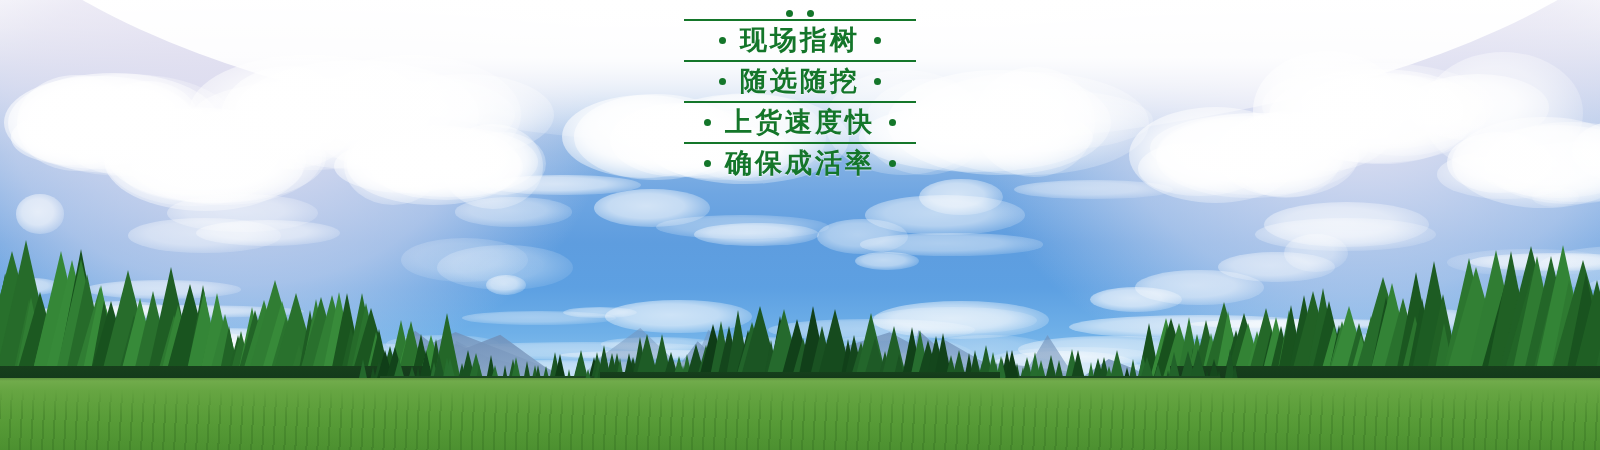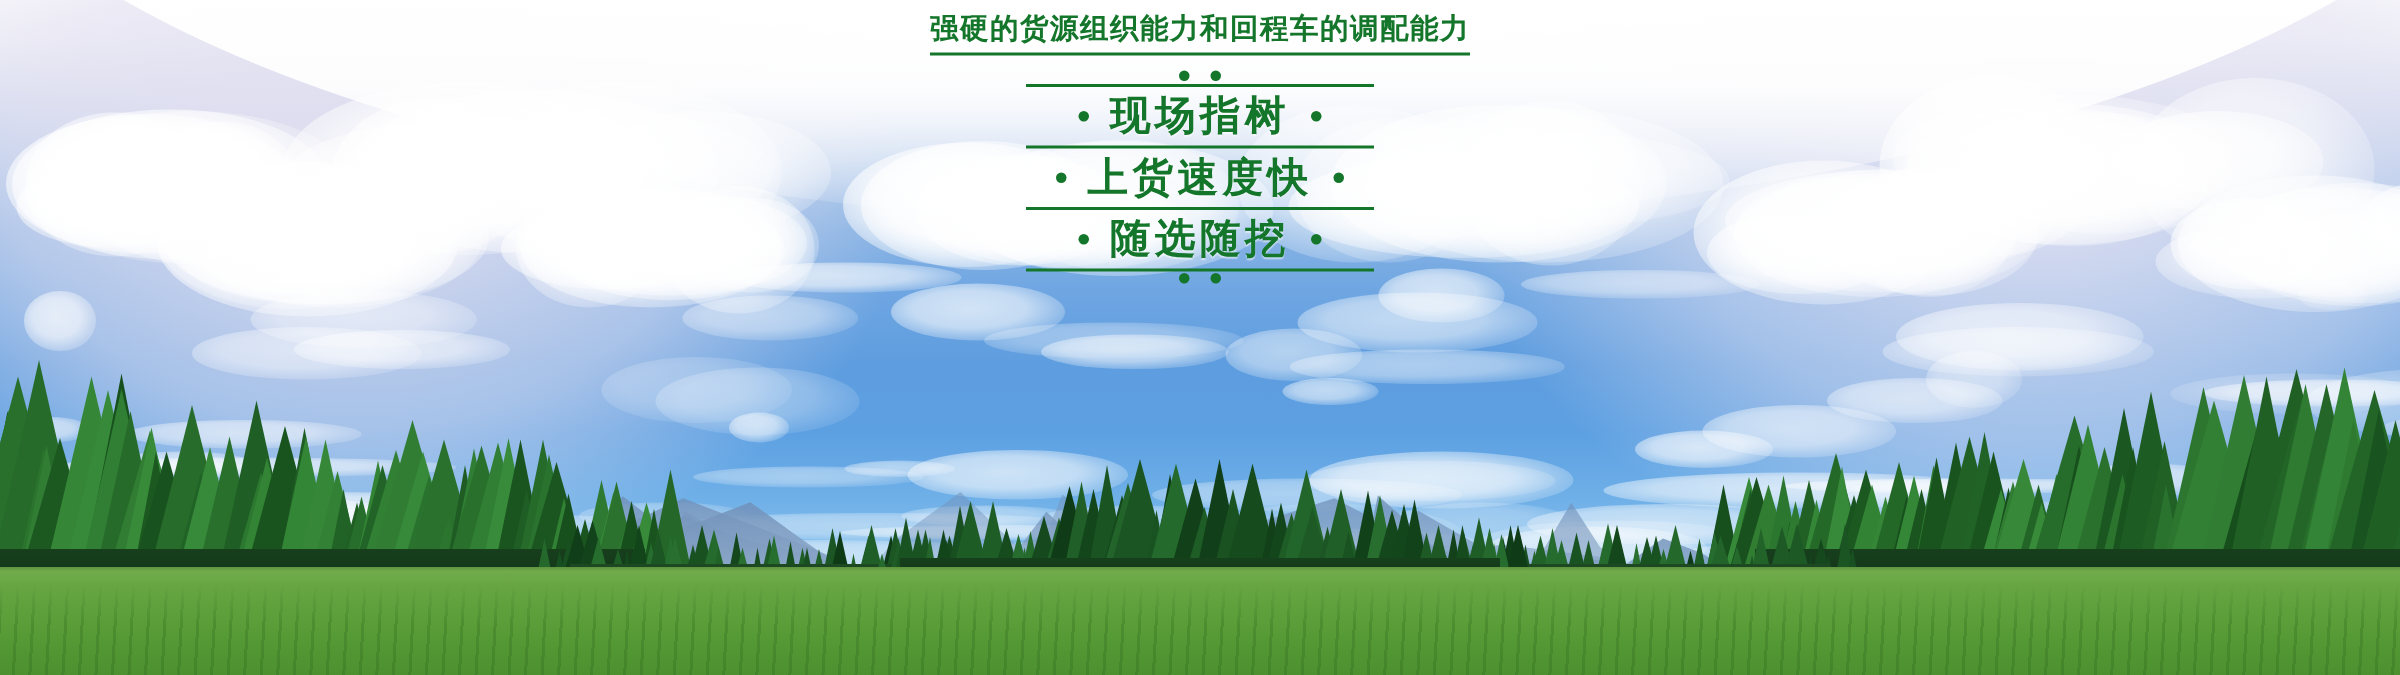--- a/index.html
+++ b/index.html
@@ -742,42 +742,42 @@
     </div>
 
   <div class="field">
     <div class="field-line"></div>
     <div class="field-rows"></div>
   </div>
 
   <div class="content">
 
 
-    <div class="subtitle">强硬的货源组织能力和回程车的调配能力</div>
 
     <div class="features" id="features">
         <div class="feature-row">
           <span class="dot"></span>
           <span class="dot"></span>
         </div>
         <div class="feature-row">
           <span class="dot"></span>
           <span class="feature-label">现场指树</span>
           <span class="dot"></span>
         </div>
         <div class="feature-row">
           <span class="dot"></span>
-          <span class="feature-label">上货速度快</span>
+          <span class="feature-label">随选随挖</span>
           <span class="dot"></span>
         </div>
         <div class="feature-row">
           <span class="dot"></span>
-          <span class="feature-label">随选随挖</span>
+          <span class="feature-label">上货速度快</span>
           <span class="dot"></span>
         </div>
         <div class="feature-row">
           <span class="dot"></span>
+          <span class="feature-label">确保成活率</span>
           <span class="dot"></span>
         </div>
       </div>
 
   </div>
 </div>
 
 </body></html>

